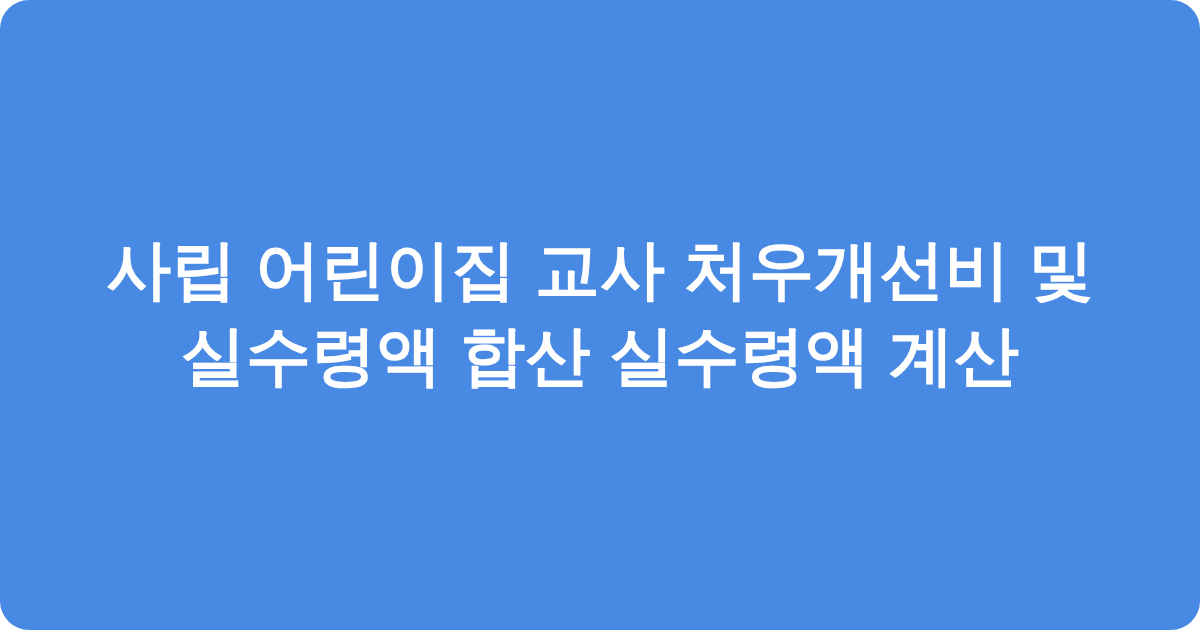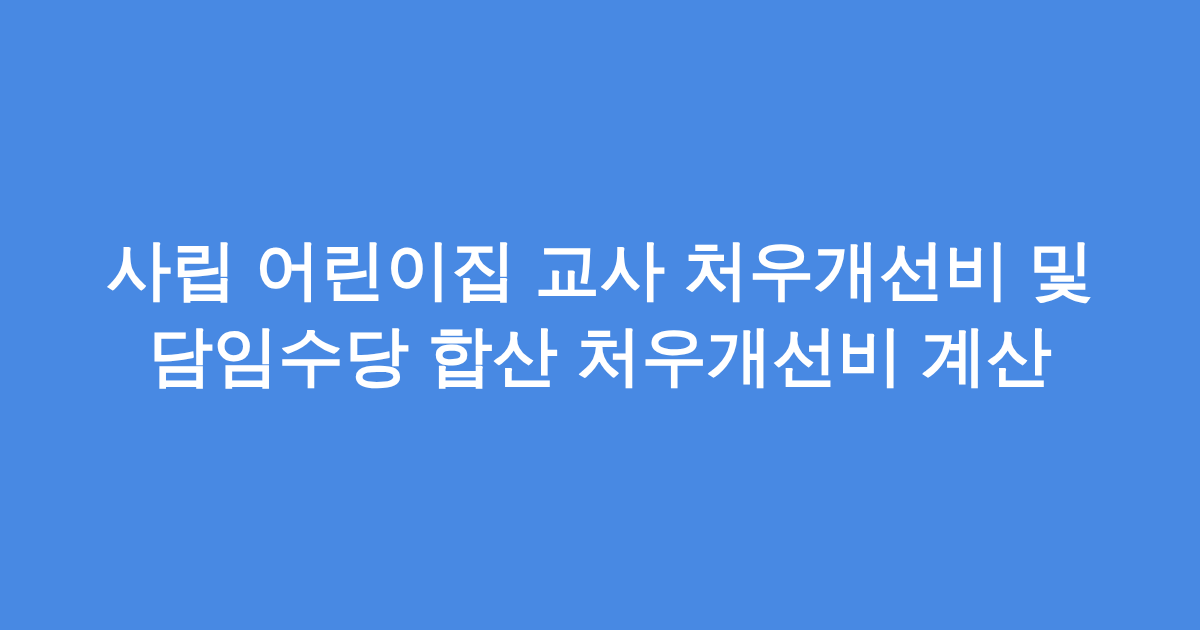--- a/index.html
+++ b/index.html
@@ -18,20 +18,21 @@
   .og-card {
     position: relative;
     box-sizing: border-box;
     width: 1200px;
     height: 630px;
     background-color: #4889e3;
     display: flex;
     align-items: center;
     justify-content: center;
     overflow: hidden;
+    border-radius: 29px;
   }
 
   .title-block {
     width: 1060px;
     margin-top: -4px;
     text-align: center;
     display: flex;
     flex-direction: column;
     align-items: center;
     justify-content: center;
@@ -49,15 +50,15 @@
     text-rendering: geometricPrecision;
     -webkit-font-smoothing: antialiased;
   }
 </style>
 </head>
 <body>
 
 <div class="og-card" style="background-color: rgb(72, 137, 227);">
   <div class="title-block">
     <span class="title-line" style="color: rgb(255, 255, 255);">사립 어린이집 교사 처우개선비 및</span>
-    <span class="title-line" style="color: rgb(255, 255, 255);">담임수당 합산 처우개선비 계산</span>
+    <span class="title-line" style="color: rgb(255, 255, 255);">실수령액 합산 실수령액 계산</span>
   </div>
 </div>
 
 </body></html>

